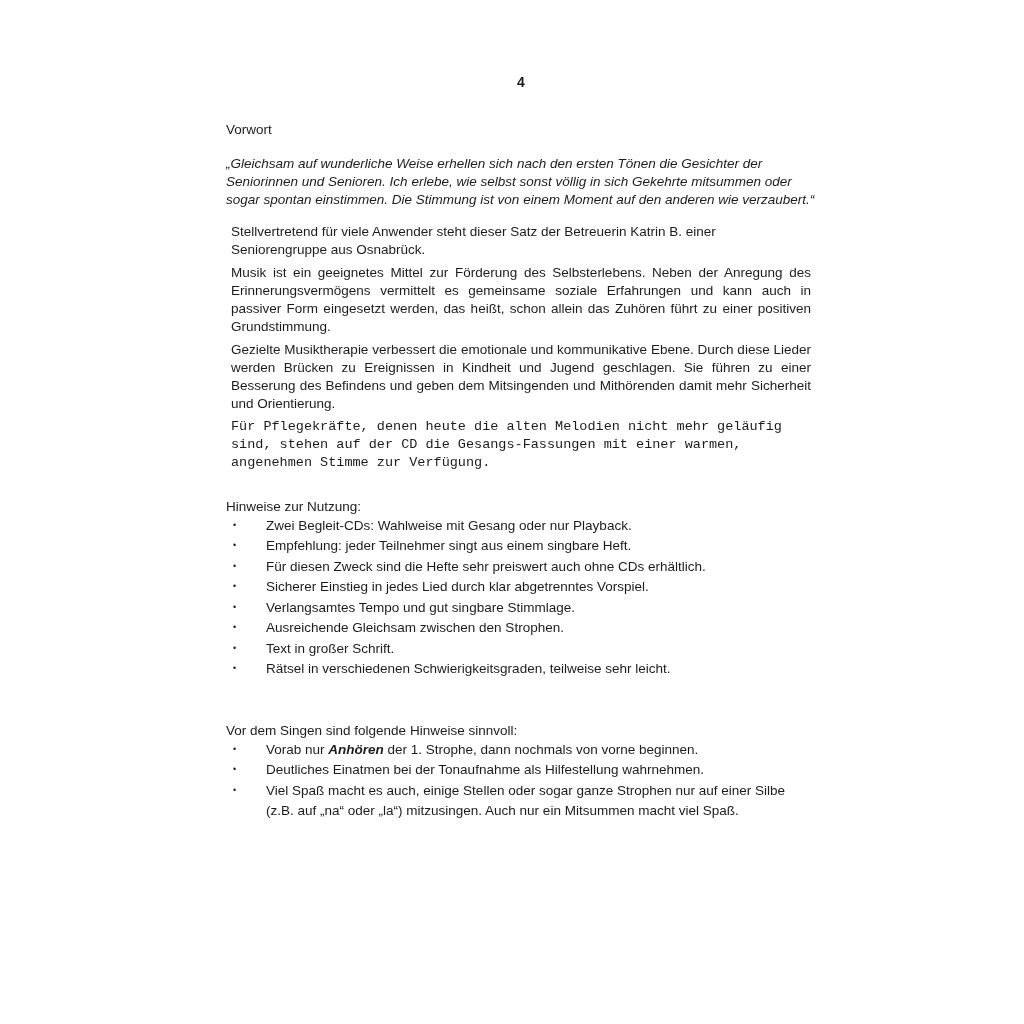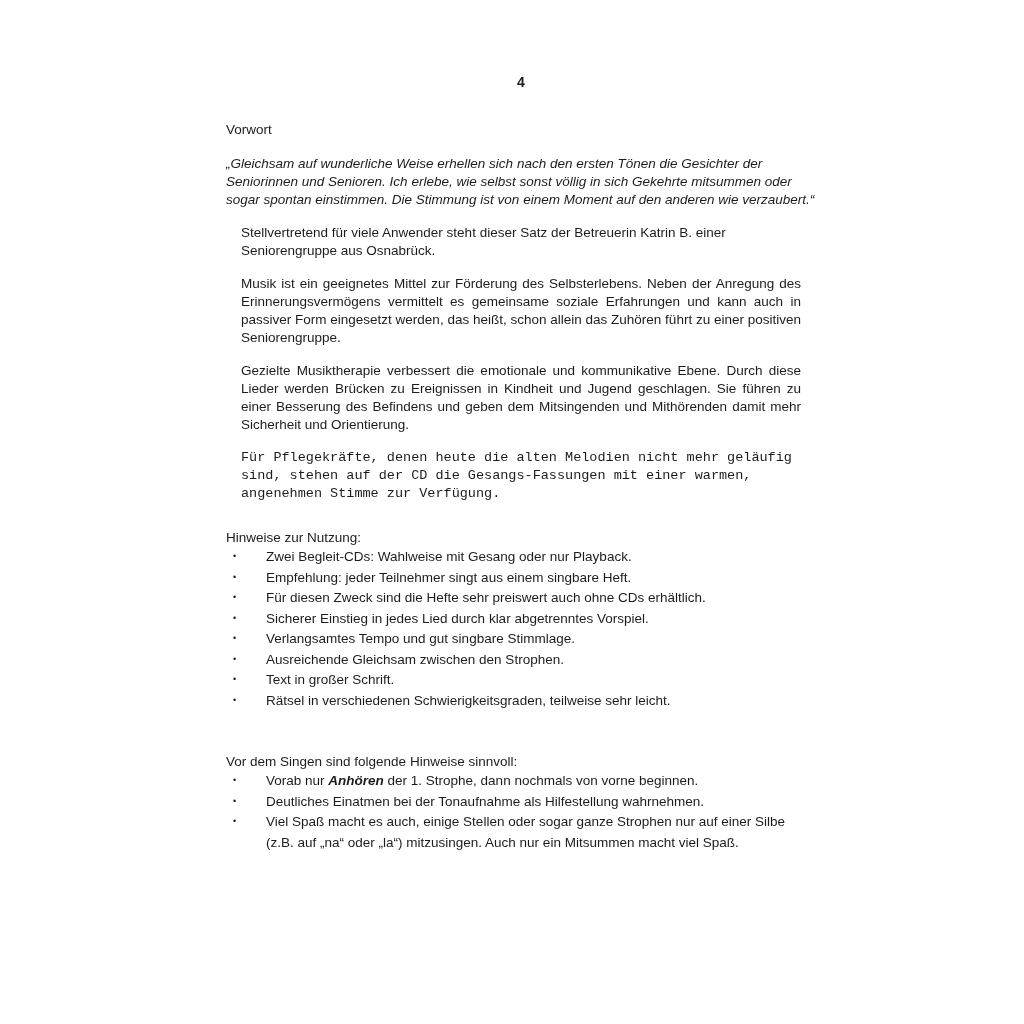--- a/index.html
+++ b/index.html
@@ -41,21 +41,21 @@
     line-height: 18px;
   }
   .quote {
     margin-top: 16px;
     font-style: italic;
     font-size: 13.5px;
     line-height: 18px;
     text-align: left;
   }
   p.para {
-    margin: 15px;
+    margin: 5px;
     font-size: 13.5px;
     line-height: 18px;
   }
   .para-0 { margin-top: 24px; text-align: left; }
   .para-1 { margin-top: 22px; text-align: justify; }
   .para-2 { margin-top: 22px; text-align: justify; }
   .para-3 { margin-top: 18px; text-align: left; font-family: Liberation Mono, monospace; }
   .subheading {
     margin-top: 26px;
     font-size: 13.5px;
@@ -96,21 +96,21 @@
 <div class="page">
   <div class="content">
 
     <div class="page-number">4</div>
 
     <div class="heading">Vorwort</div>
 
     <p class="quote">„Gleichsam auf wunderliche Weise erhellen sich nach den ersten Tönen die Gesichter der Seniorinnen und Senioren. Ich erlebe, wie selbst sonst völlig in sich Gekehrte mitsummen oder sogar spontan einstimmen. Die Stimmung ist von einem Moment auf den anderen wie verzaubert.“</p>
 
     <p class="para para-0">Stellvertretend für viele Anwender steht dieser Satz der Betreuerin Katrin B. einer Seniorengruppe aus Osnabrück.</p>
-    <p class="para para-1">Musik ist ein geeignetes Mittel zur Förderung des Selbsterlebens. Neben der Anregung des Erinnerungsvermögens vermittelt es gemeinsame soziale Erfahrungen und kann auch in passiver Form eingesetzt werden, das heißt, schon allein das Zuhören führt zu einer positiven Seniorengruppe.</p>
+    <p class="para para-1">Musik ist ein geeignetes Mittel zur Förderung des Selbsterlebens. Neben der Anregung des Erinnerungsvermögens vermittelt es gemeinsame soziale Erfahrungen und kann auch in passiver Form eingesetzt werden, das heißt, schon allein das Zuhören führt zu einer positiven Grundstimmung.</p>
     <p class="para para-2">Gezielte Musiktherapie verbessert die emotionale und kommunikative Ebene. Durch diese Lieder werden Brücken zu Ereignissen in Kindheit und Jugend geschlagen. Sie führen zu einer Besserung des Befindens und geben dem Mitsingenden und Mithörenden damit mehr Sicherheit und Orientierung.</p>
     <p class="para para-3">Für Pflegekräfte, denen heute die alten Melodien nicht mehr geläufig sind, stehen auf der CD die Gesangs-Fassungen mit einer warmen, angenehmen Stimme zur Verfügung.</p>
 
     <div class="subheading">Hinweise zur Nutzung:</div>
 
     <ul class="blist blist-usage">
       <li>
         <span class="bullet">•</span>
         <span>Zwei Begleit-CDs: Wahlweise mit Gesang oder nur Playback.</span>
       </li>

